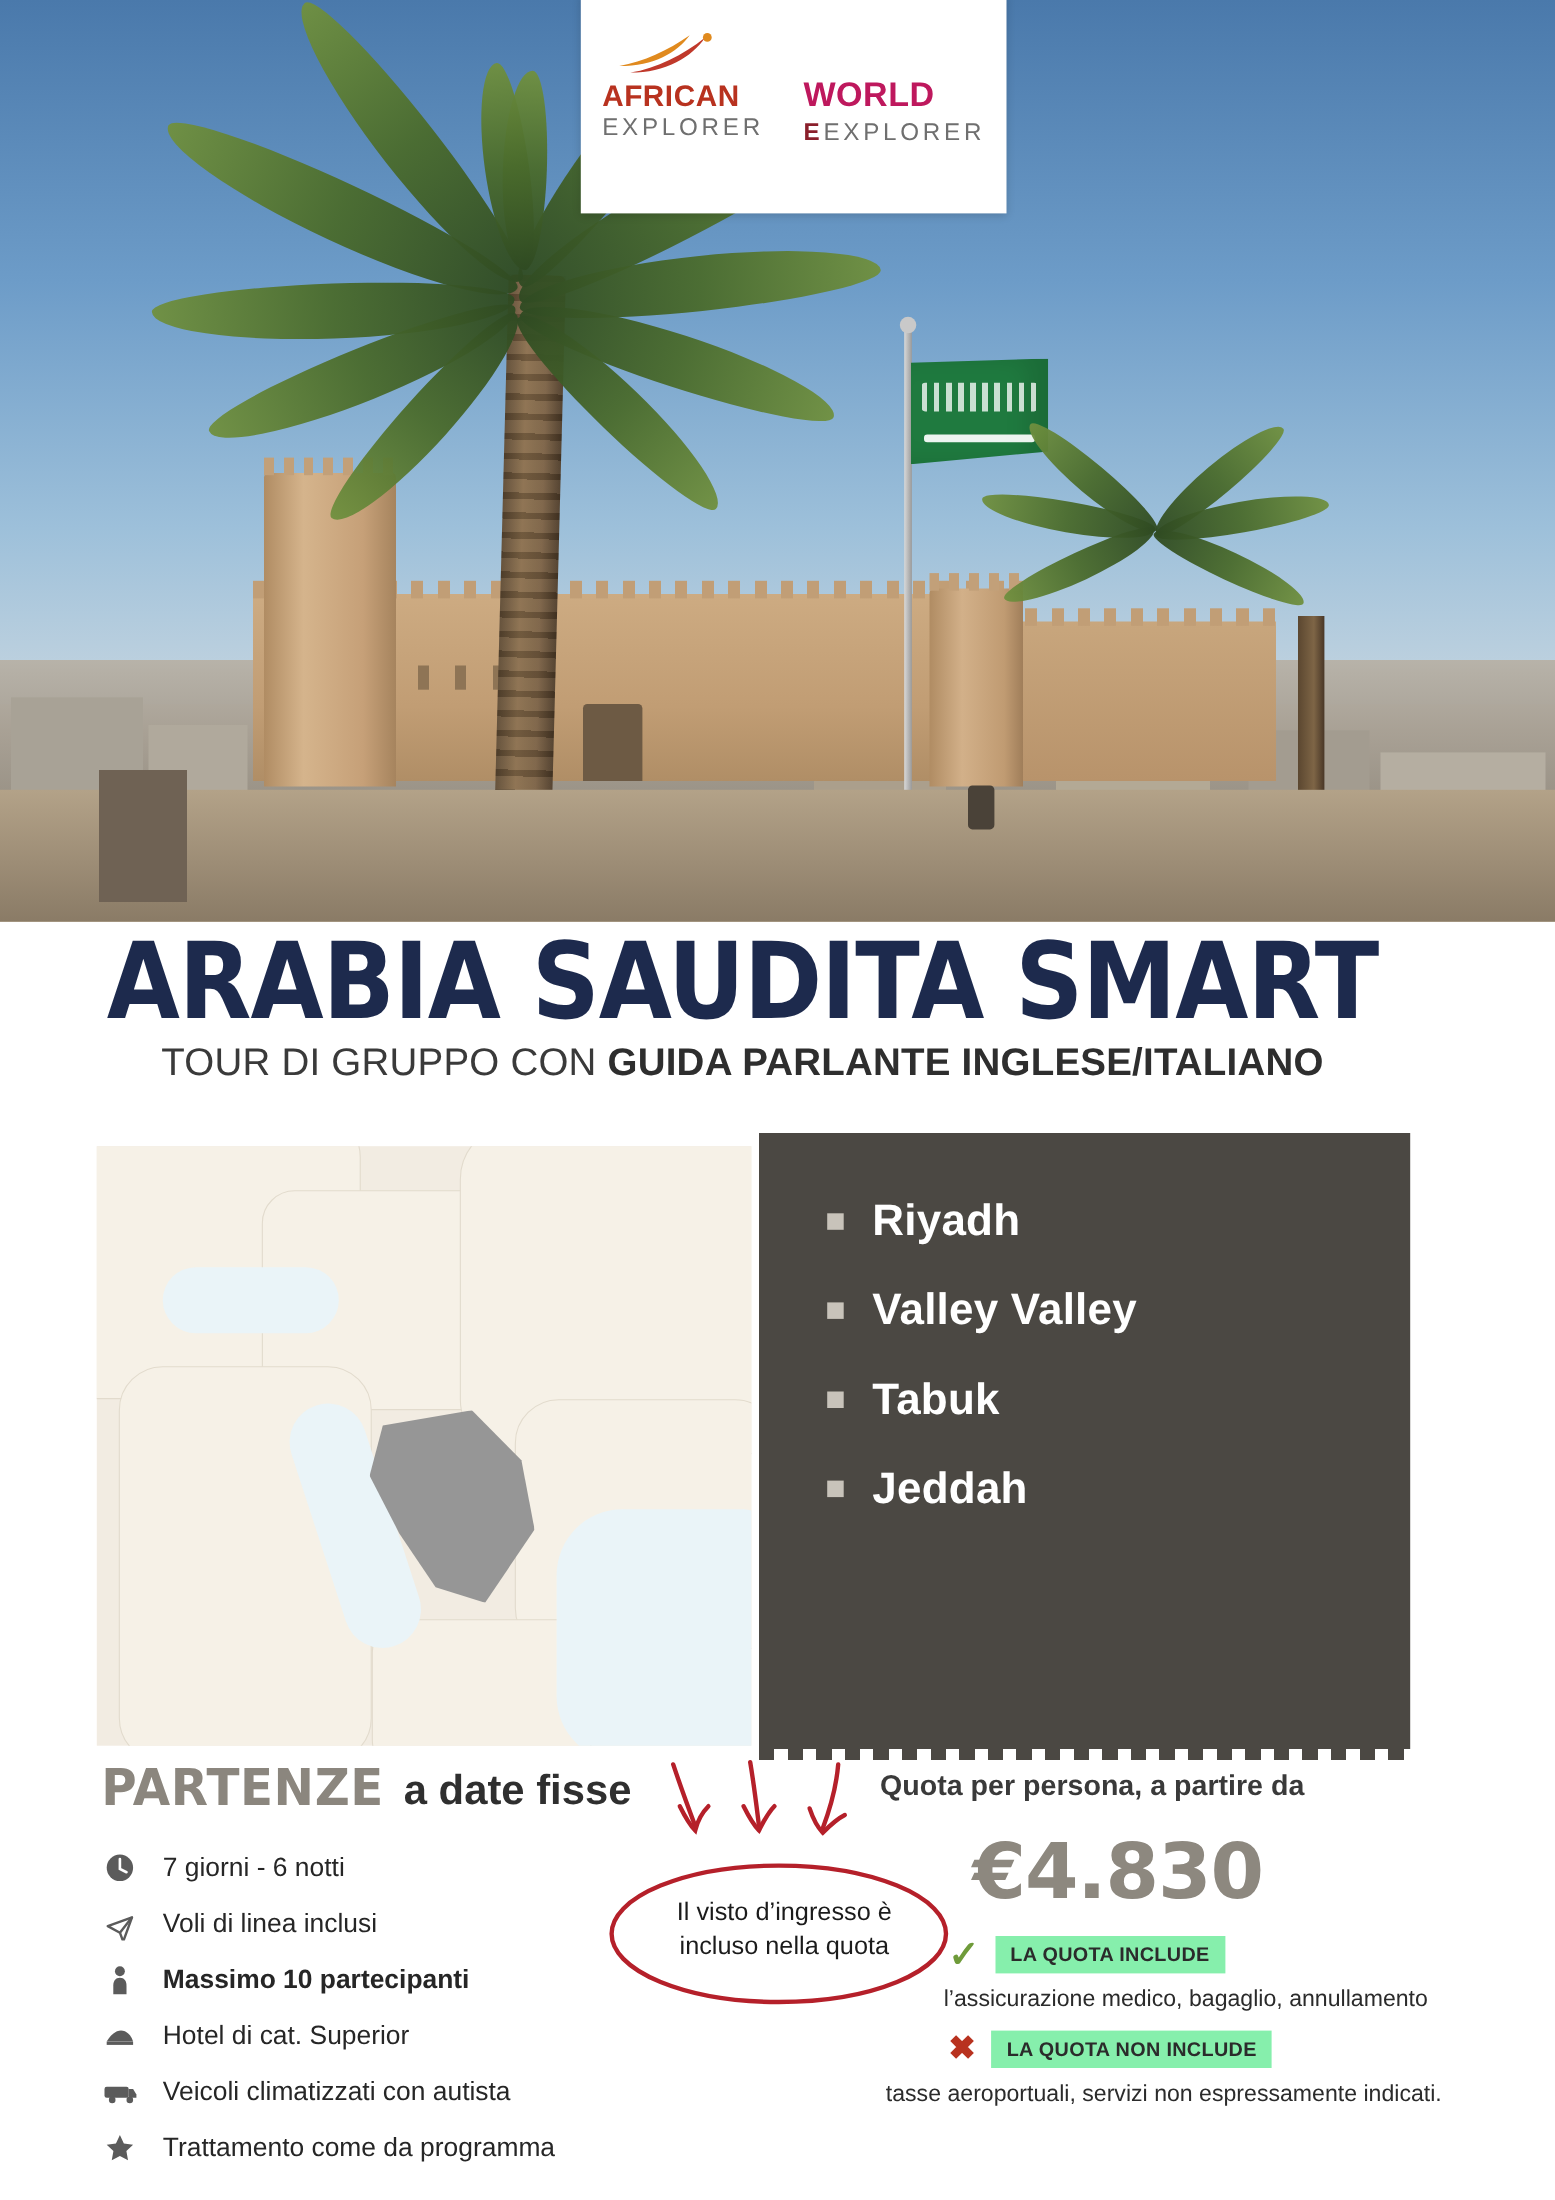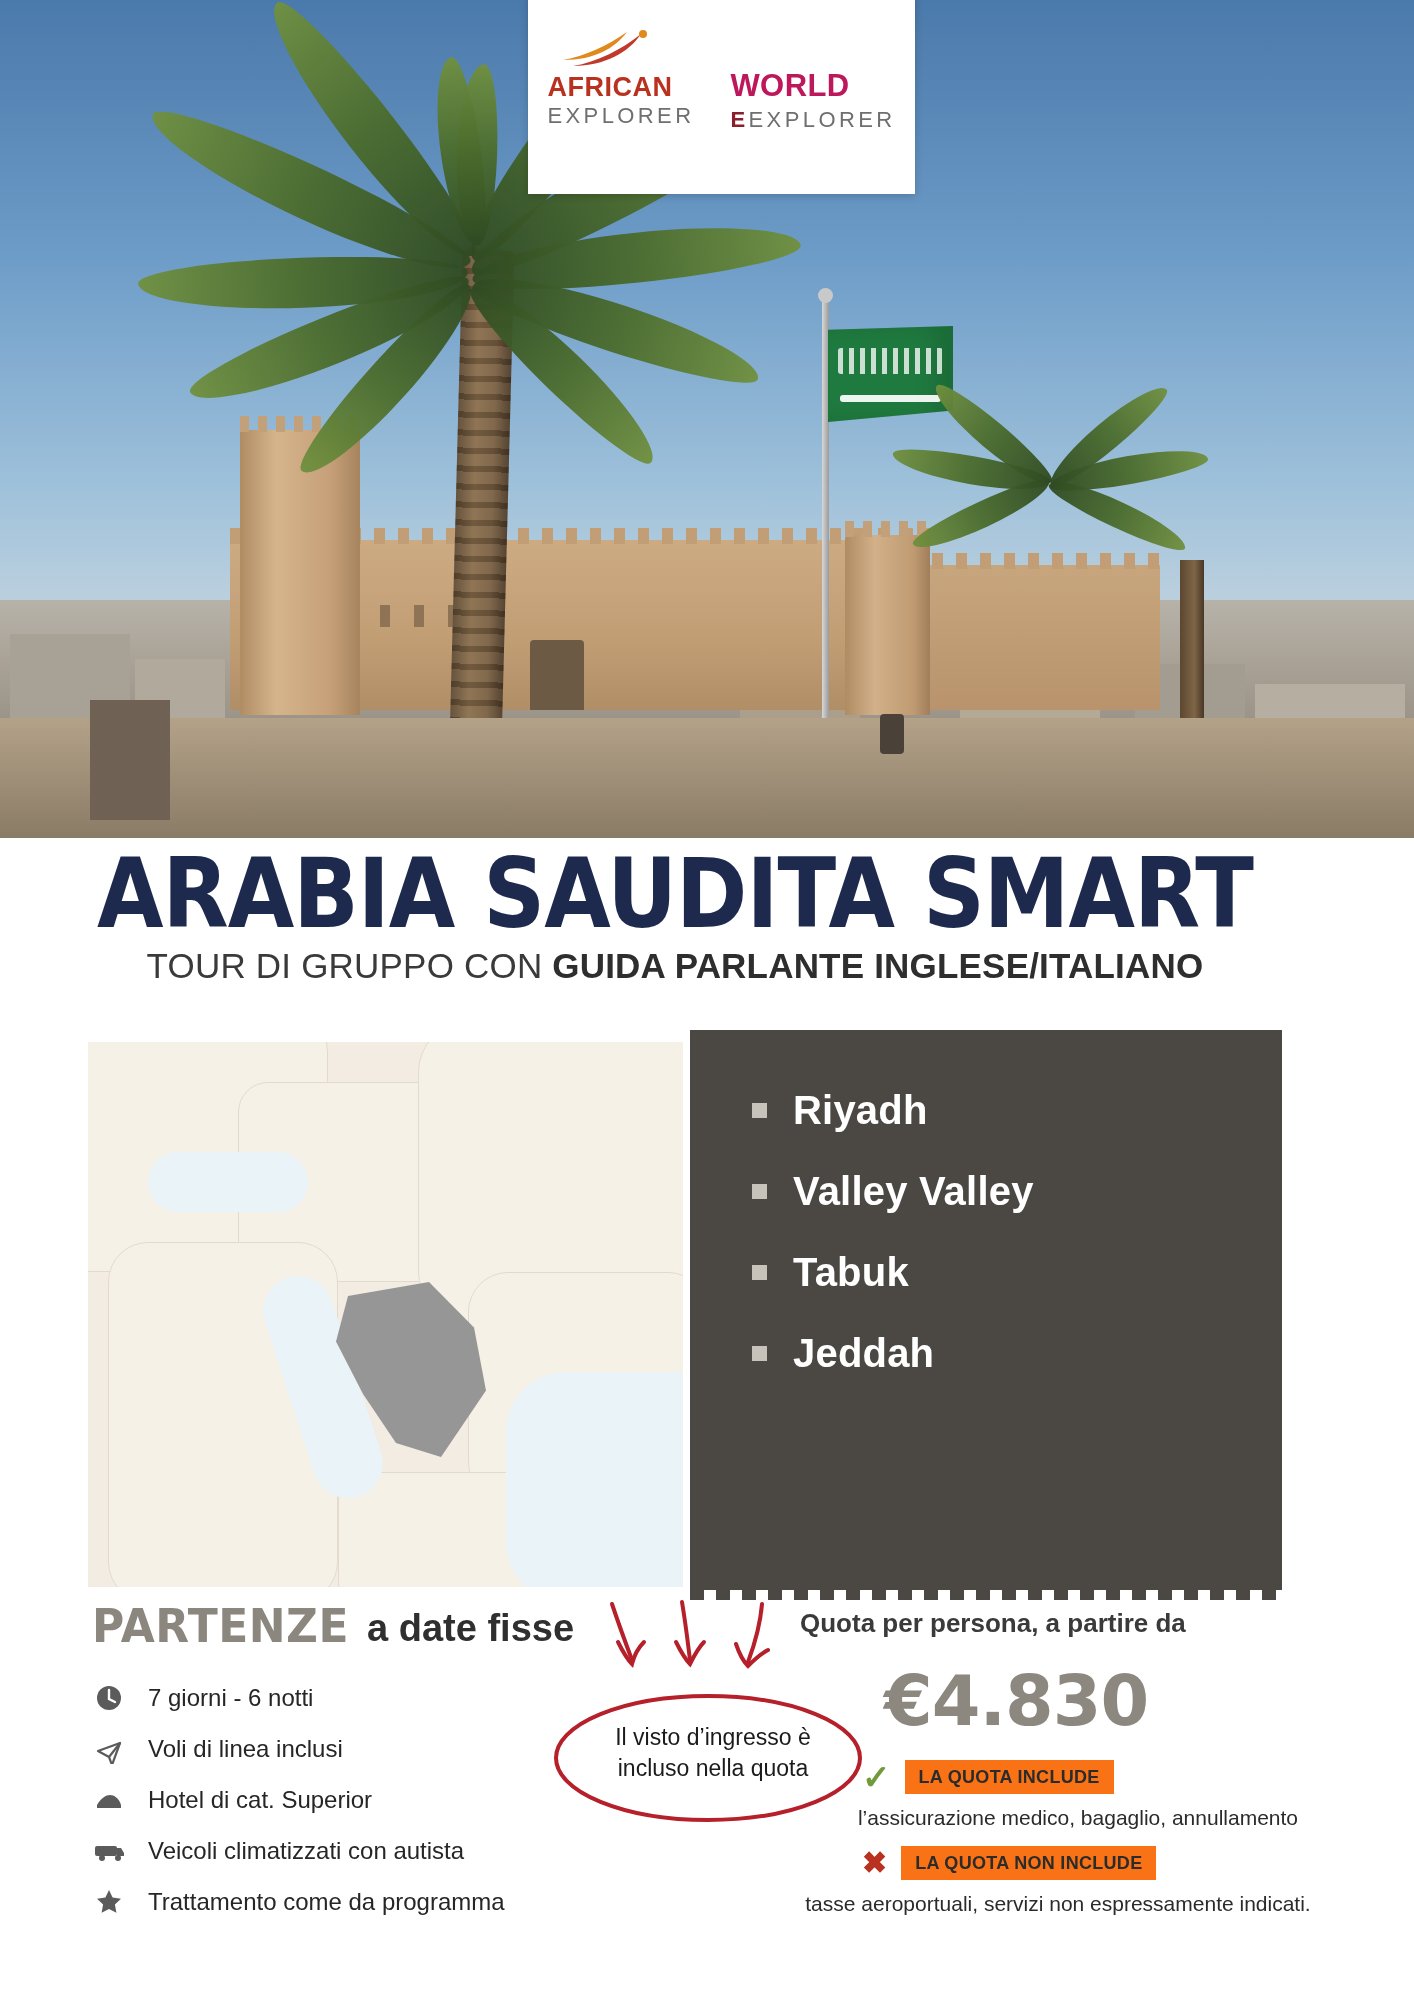--- a/index.html
+++ b/index.html
@@ -250,21 +250,21 @@
   }
   .incl-row {
     position: absolute; left: 862px; top: 1760px;
     display: flex; align-items: center; gap: 14px;
   }
   .nincl-row {
     position: absolute; left: 862px; top: 1846px;
     display: flex; align-items: center; gap: 14px;
   }
   .tag {
-    background: #f97316; color: #2b2b2b;
+    background: #86efac; color: #2b2b2b;
     font-size: 18px; font-weight: 800; letter-spacing: .3px;
     padding: 7px 14px 6px;
   }
   .check { color: #6f9b3a; font-size: 34px; font-weight: 700; line-height: 1; }
   .cross { color: #b8321f; font-size: 30px; font-weight: 800; line-height: 1; }
   .incl-text {
     position: absolute; left: 768px; top: 1806px; width: 620px;
     font-size: 21px; color: #2b2b2b; text-align: center;
   }
   .nincl-text {
@@ -432,20 +432,29 @@
     </div>
     <div class="feat">
       <span class="ic">
         <svg width="30" height="30" viewBox="0 0 30 30">
             <path d="M4 17l22-8-8 22-3-8-11-6z" fill="none" stroke="#5b5b5b" stroke-width="2.2" stroke-linejoin="round"></path>
             <path d="M15 23l11-14" stroke="#5b5b5b" stroke-width="2.2"></path>
           </svg>
       </span>
       <span>Voli di linea inclusi</span>
     </div>
+    <div class="feat bold">
+      <span class="ic">
+        <svg width="30" height="30" viewBox="0 0 30 30">
+            <circle cx="15" cy="7" r="4.5" fill="#5b5b5b"></circle>
+            <path d="M15 13c-4 0-6 3-6 7v8h12v-8c0-4-2-7-6-7z" fill="#5b5b5b"></path>
+          </svg>
+      </span>
+      <span>Massimo 10 partecipanti</span>
+    </div>
     <div class="feat">
       <span class="ic">
         <svg width="30" height="30" viewBox="0 0 30 30">
             <path d="M3 20c4-7 9-10 13-10s9 3 11 10z" fill="#5b5b5b"></path>
             <rect x="3" y="20" width="24" height="3" fill="#5b5b5b"></rect>
           </svg>
       </span>
       <span>Hotel di cat. Superior</span>
     </div>
     <div class="feat">

